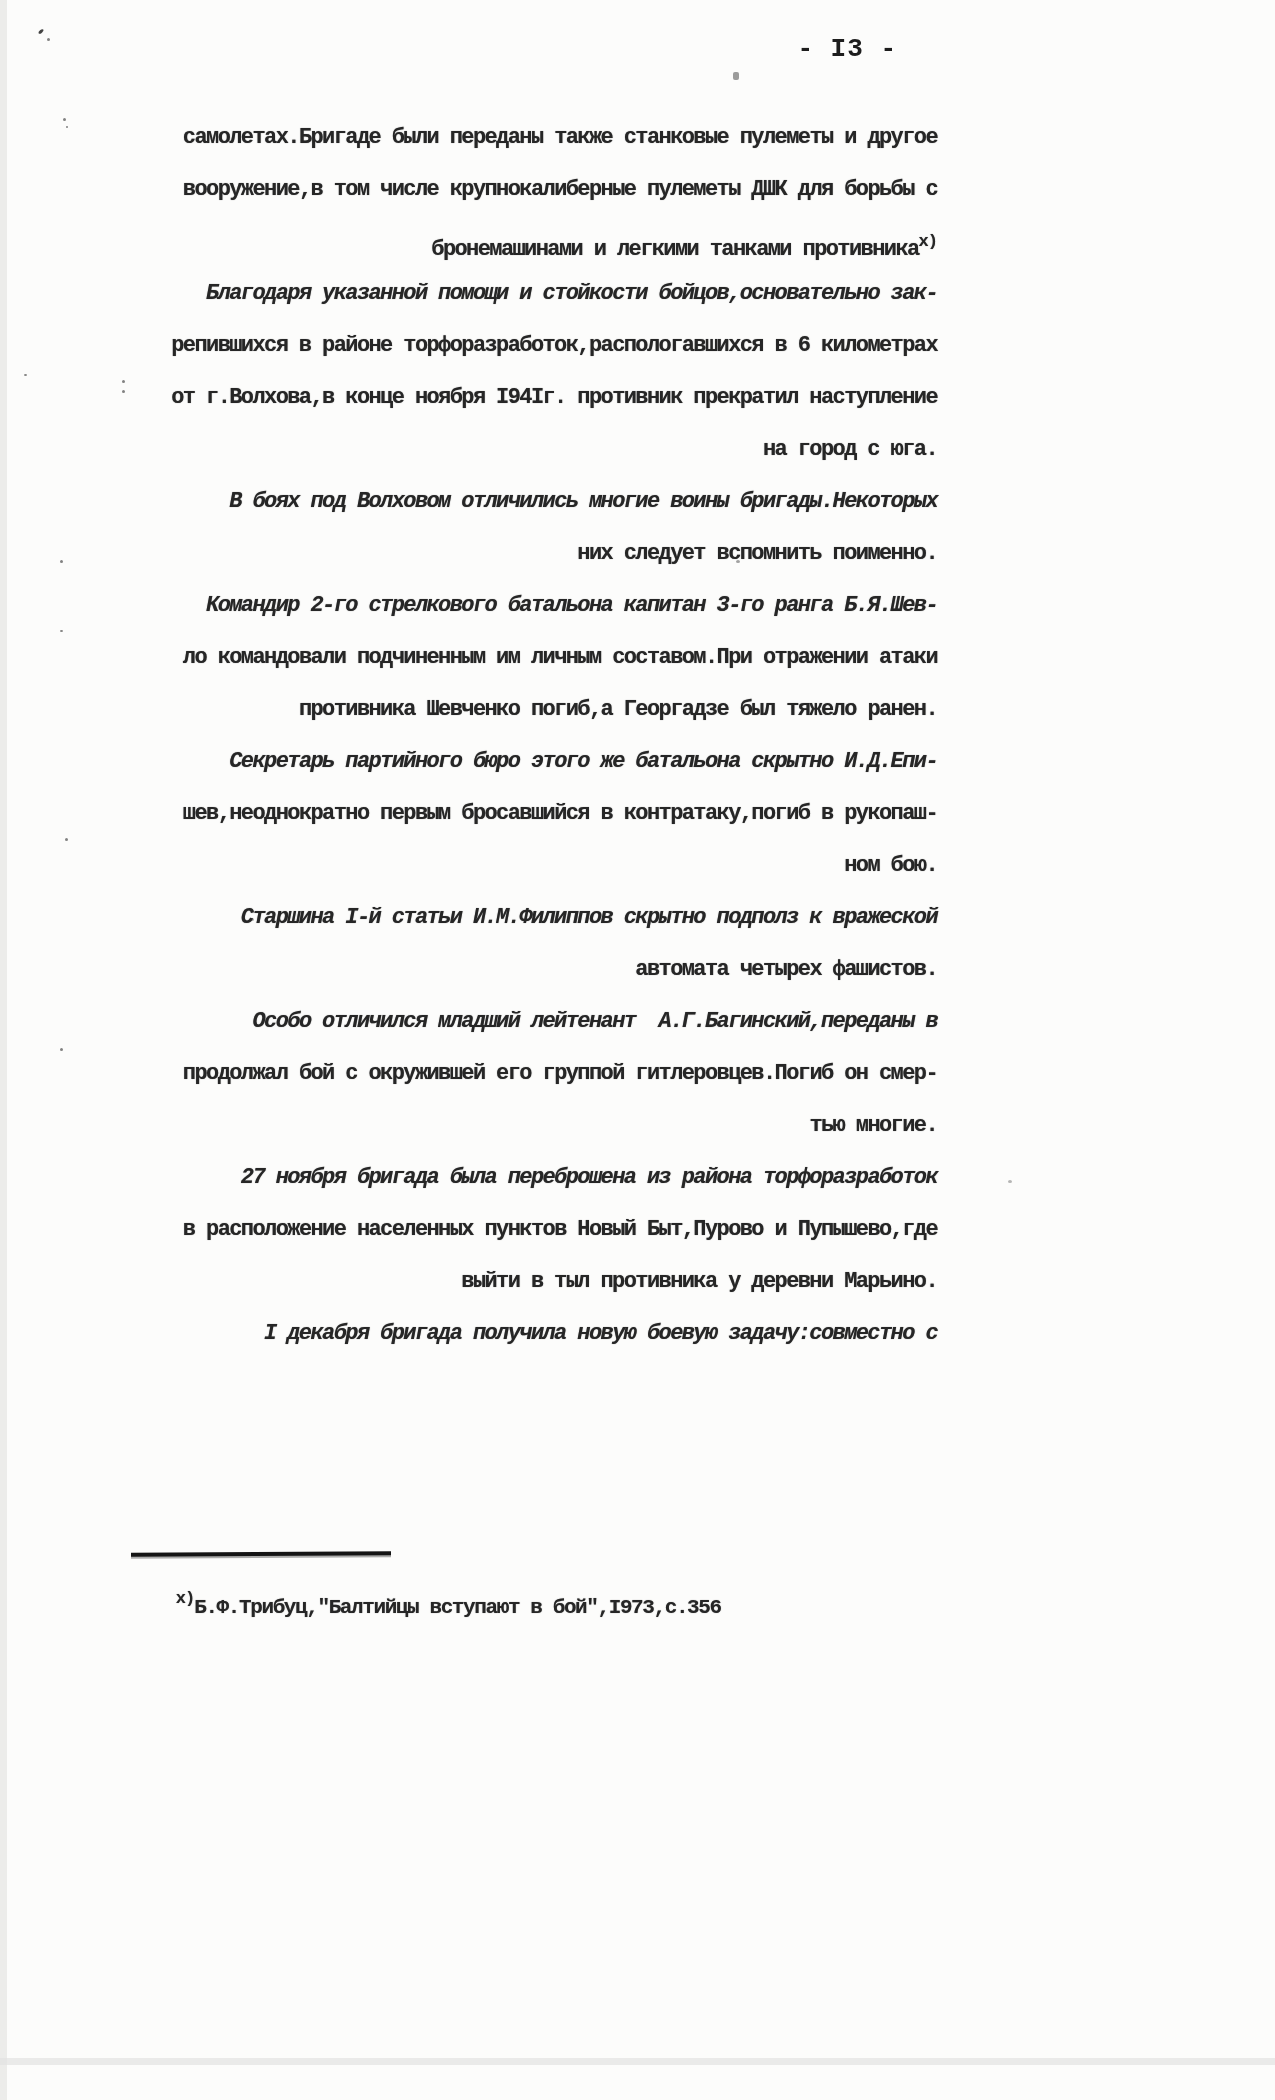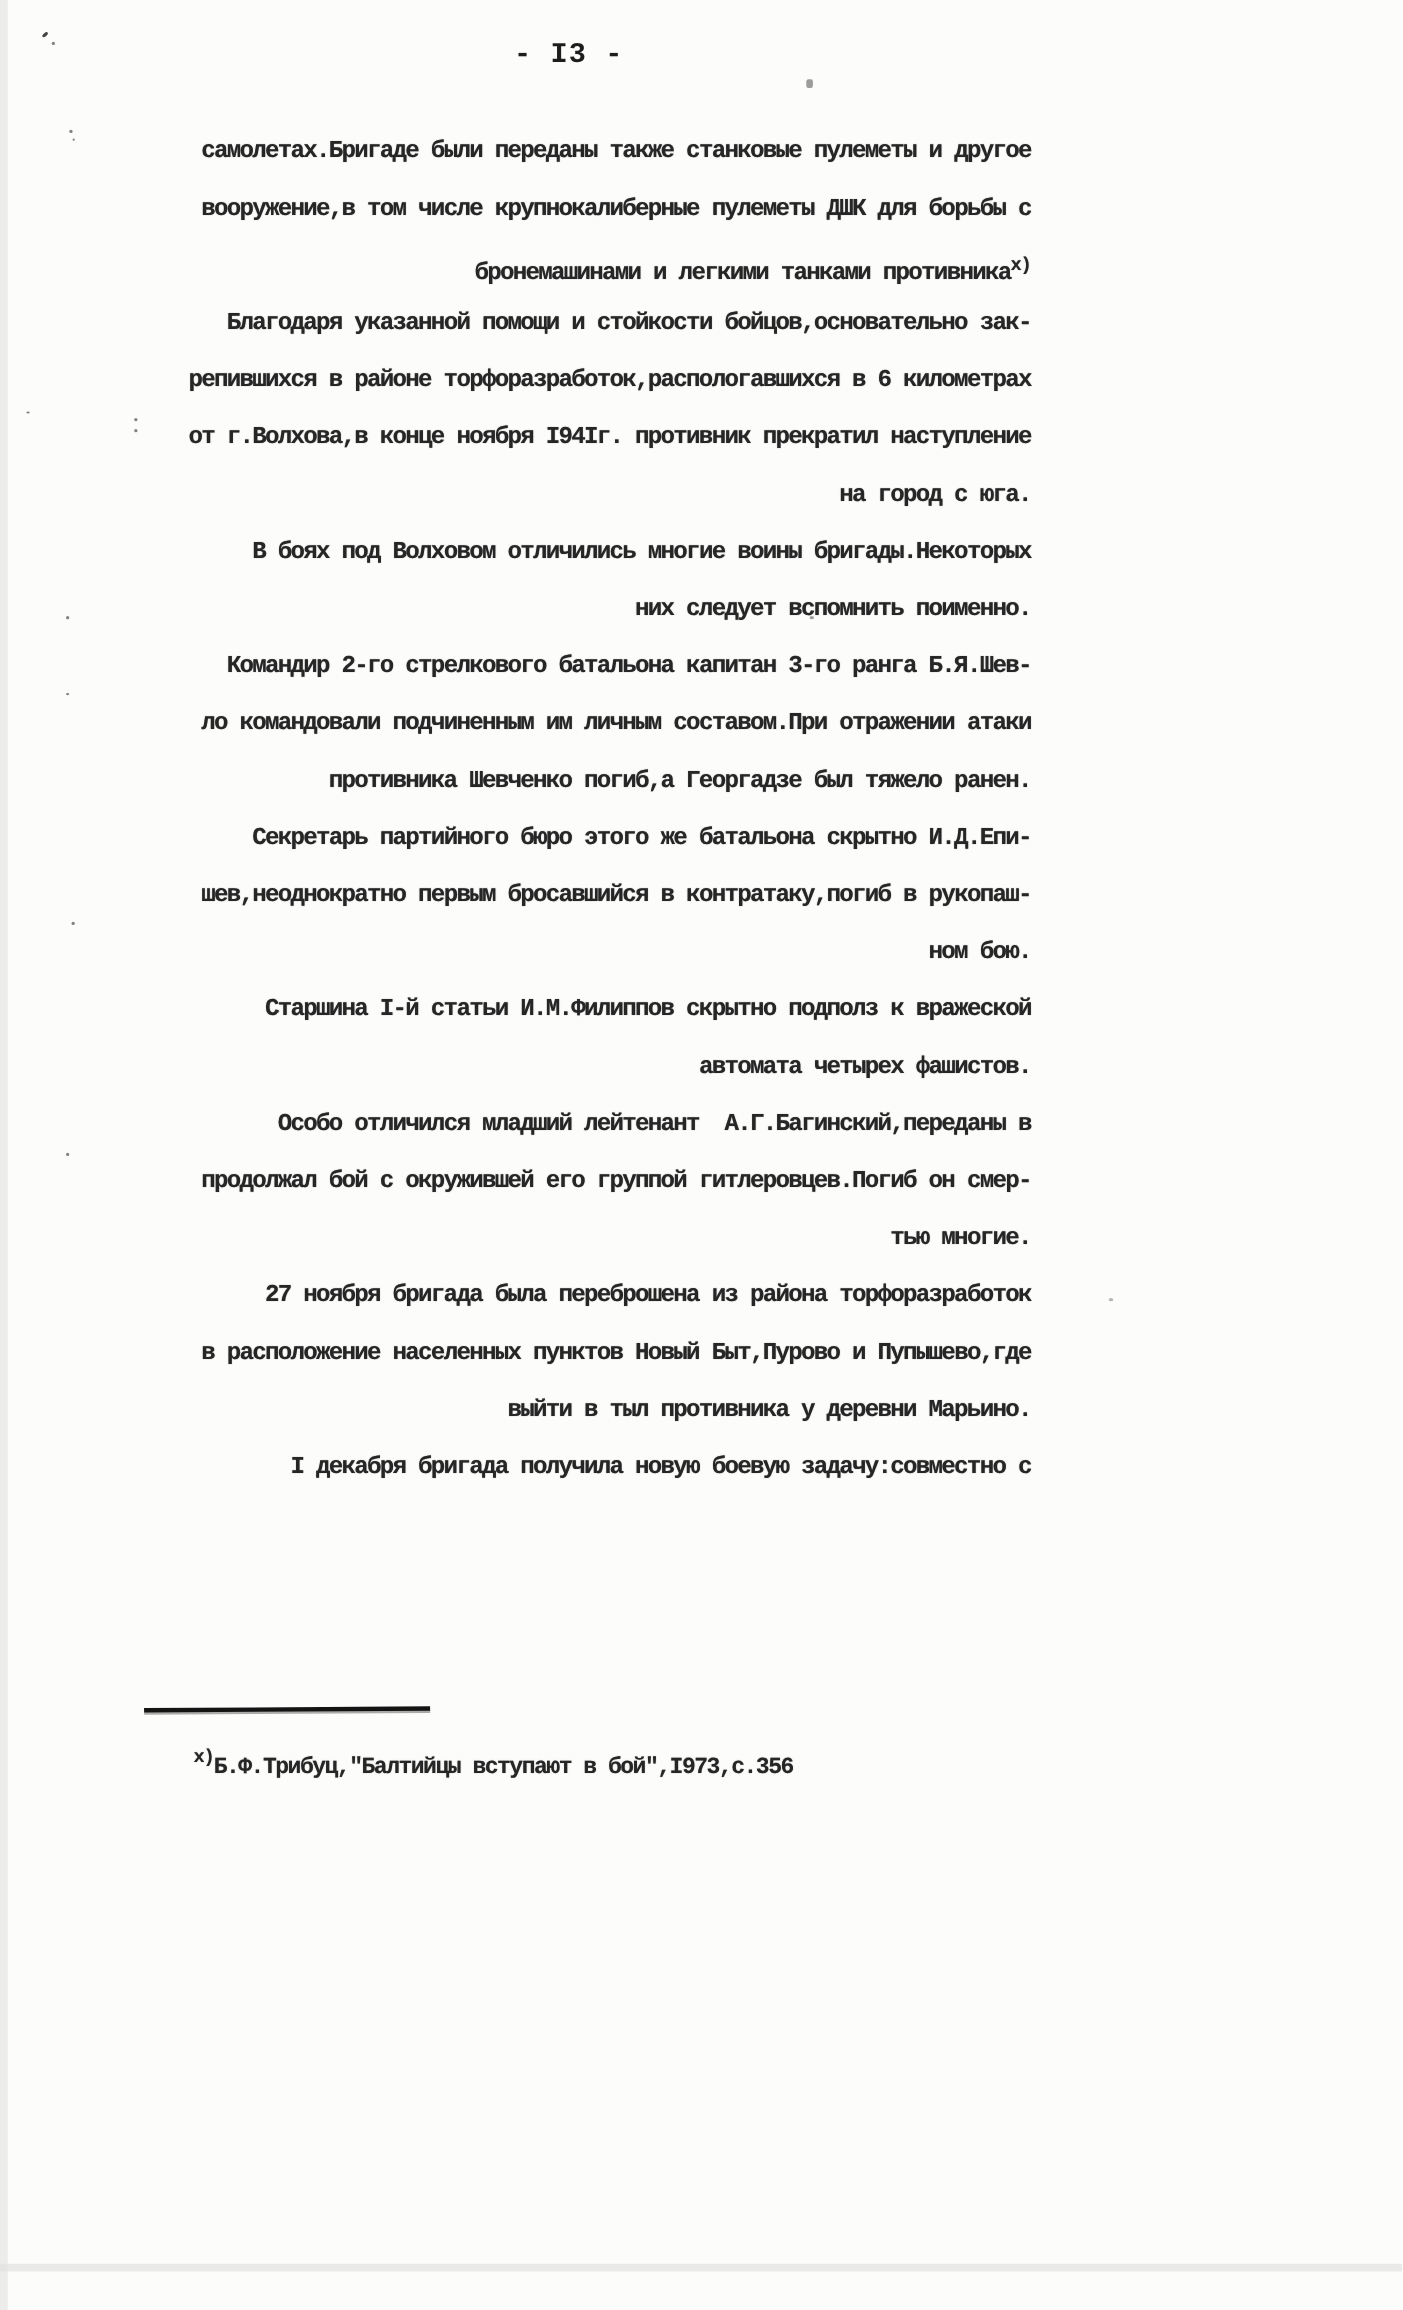--- a/index.html
+++ b/index.html
@@ -10,32 +10,32 @@
     overflow:hidden;
     font-family:"Liberation Mono","DejaVu Sans Mono",monospace;
     color:#262626;
   }
   
   .edge-left{position:absolute;left:0;top:0;width:7px;height:2100px;background:#ececea;}
   .edge-bottom{position:absolute;left:0;top:2058px;width:1275px;height:7px;background:#e3e3e1;opacity:.7;}
 
   .page-number{
     position:absolute;top:34px;left:137px;width:760px;
-    text-align:center;
+    text-align:right;
     font-size:26px;font-weight:700;letter-spacing:1px;
     color:#1d1d1d;
   }
 
   .content{
     position:absolute;top:112px;left:137px;width:800px;
     font-size:22px;font-weight:700;letter-spacing:-1.6px;
     text-shadow:0 0 1px rgba(35,35,35,.55);
   }
   .line{height:52px;line-height:52px;white-space:pre;text-align:right;}
-  .line.ind{padding-left:46px;}
+  .line.ind{padding-left:46px;font-style:italic;}
   .fnref{
     font-size:17px;vertical-align:9px;letter-spacing:-1px;
   }
 
   .footnote-rule{
     position:absolute;top:1552px;left:131px;width:260px;height:4px;
     background:#141414;transform:rotate(-0.35deg);
     box-shadow:0 2px 0 rgba(20,20,20,.35);
   }
   .footnote{

